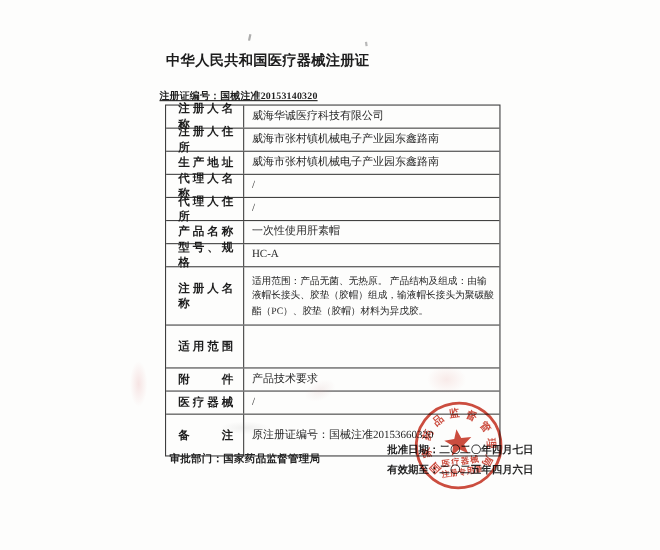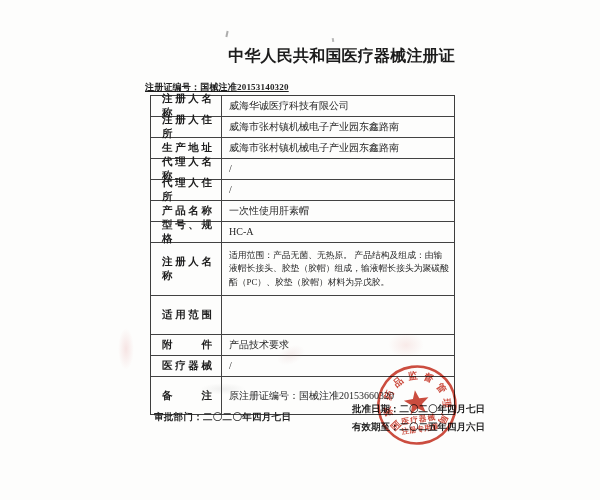--- a/index.html
+++ b/index.html
@@ -6,22 +6,22 @@
   .page{
     position:relative;
     width:600px;height:500px;
     background:#fdfdfc;
     overflow:hidden;
     font-family:"Liberation Serif","DejaVu Serif",serif;
     color:#262626;
   }
   .title{
     position:absolute;left:151px;top:46px;width:304px;
-    text-align:right;
-    font-size:16px;font-weight:bold;color:#1c1c1c;
+    text-align:left;
+    font-size:13px;font-weight:bold;color:#1c1c1c;
     letter-spacing:0.2px;
     white-space:nowrap;
   }
   .regno{
     position:absolute;left:145px;top:81px;
     font-size:9px;font-weight:bold;color:#1f1f1f;
     text-decoration:underline;
     letter-spacing:0.2px;
   }
   .doc-table{
@@ -151,21 +151,21 @@
       <div class="cell value">/</div>
     </div>
     <div class="row r11">
       <div class="cell label">
           <span>备注</span>
         </div>
       <div class="cell value">原注册证编号：国械注准20153660320</div>
     </div>
   </div>
 
-  <div class="footer-line dept">审批部门：二〇二〇年四月七日</div>
+  <div class="footer-line dept">审批部门：国家药品监督管理局</div>
   <div class="footer-line date1">批准日期：二〇二〇年四月七日</div>
   <div class="footer-line date2">有效期至：二〇二五年四月六日</div>
 
   <svg class="stamp" width="96" height="96" viewBox="-48 -48 96 96" xmlns="http://www.w3.org/2000/svg">
     <g transform="rotate(-8)" fill="#c8392a" stroke="none" font-family="Liberation Serif, DejaVu Serif, serif" font-weight="bold">
       <circle cx="0" cy="0" r="38.5" fill="none" stroke="#c8392a" stroke-width="2.6"></circle>
       <text transform="rotate(-126) translate(0,-26.5)" text-anchor="middle" font-size="9.5">国</text>
       <text transform="rotate(-94.5) translate(0,-26.5)" text-anchor="middle" font-size="9.5">家</text>
       <text transform="rotate(-63) translate(0,-26.5)" text-anchor="middle" font-size="9.5">药</text>
       <text transform="rotate(-31.5) translate(0,-26.5)" text-anchor="middle" font-size="9.5">品</text>

